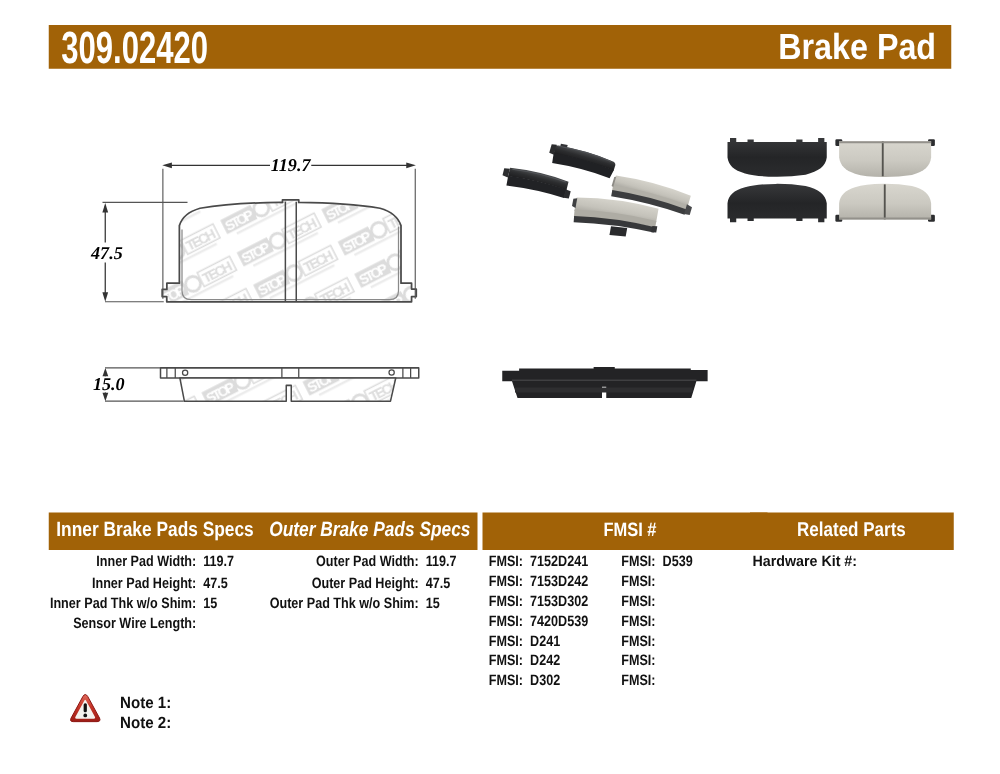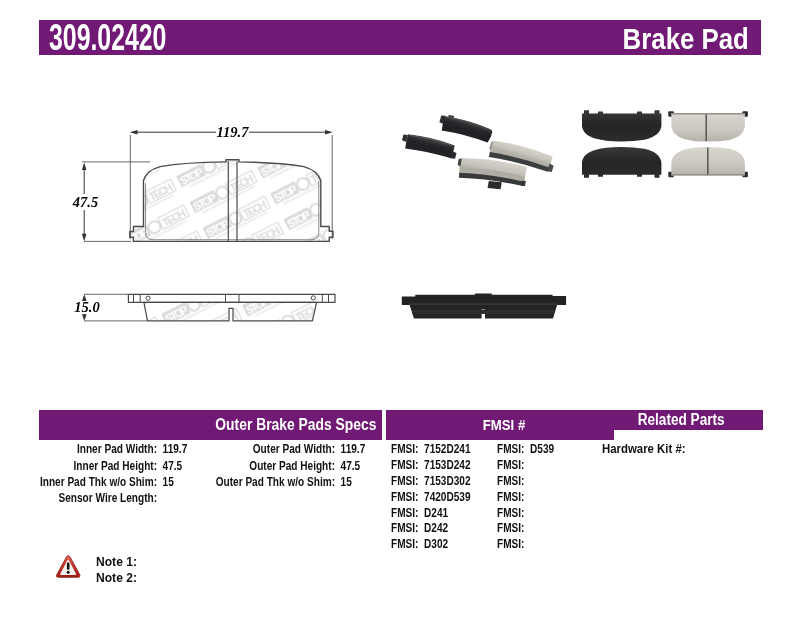--- a/index.html
+++ b/index.html
@@ -1,18 +1,18 @@
 <!DOCTYPE html>
 <html><head>
 <meta charset="utf-8">
 <style>
   html,body{margin:0;padding:0;}
   body{width:800px;height:619px;background:#fff;font-family:"Liberation Sans",sans-serif;position:relative;overflow:hidden;}
   .abs{position:absolute;}
-  .bar{position:absolute;background:#701a75;}
+  .bar{position:absolute;background:#a16207;}
   .wht{color:#fff;font-weight:bold;white-space:nowrap;}
   .hdrflex{display:flex;align-items:center;justify-content:center;}
   .ttxt{position:absolute;font-weight:bold;font-size:12px;white-space:nowrap;color:#111;transform:scaleX(0.84);transform-origin:0 50%;}
   .c1{transform-origin:150px 50%;}
   .c2{transform-origin:158px 50%;}
   .lbl1{display:inline-block;width:150px;text-align:right;}
   .lbl2{display:inline-block;width:158px;text-align:right;}
 </style>
 </head>
 <body>
@@ -174,28 +174,31 @@
   <circle cx="68.2" cy="572.3" r="1.5" fill="#111"></circle>
 </g>
 </svg>
 
 <div class="bar" style="left:38.8px;top:20px;width:722.7px;height:34.8px;">
   <span class="wht" style="position:absolute;left:10.5px;top:calc(50% + 1px);transform:translateY(-50%) scaleX(0.69);transform-origin:left center;font-size:36px;">309.02420</span>
   <span class="wht" style="position:absolute;right:13px;top:calc(50% + 1.5px);transform:translateY(-50%) scaleX(0.89);transform-origin:right center;font-size:29px;">Brake Pad</span>
 </div>
 
 <div class="bar" style="left:38.8px;top:409.5px;width:343.7px;height:30px;">
-  <div class="hdrflex" style="position:absolute;left:171.2px;top:0;width:172.5px;height:100%;">
+  <div class="hdrflex" style="position:absolute;left:0;top:0;width:171.2px;height:100%;">
+      <span class="wht" style="font-size:16.5px;transform:scaleX(0.84);">Inner Brake Pads Specs</span>
+    </div>
+  <div class="hdrflex" style="position:absolute;left:171.2px;top:0;width:172.5px;height:100%;font-style:italic;">
       <span class="wht" style="font-size:16.5px;transform:scaleX(0.84);">Outer Brake Pads Specs</span>
     </div>
 </div>
 <div class="bar hdrflex" style="left:386px;top:409.5px;width:228px;height:30px;">
   <span class="wht" style="font-size:15.5px;transform:scaleX(0.85);position:relative;left:4px;">FMSI #</span>
 </div>
-<div class="bar hdrflex" style="left:600px;top:409.5px;width:162.7px;height:20px;">
+<div class="bar hdrflex" style="left:600px;top:409.5px;width:162.7px;height:30px;">
   <span class="wht" style="font-size:16px;transform:scaleX(0.85);">Related Parts</span>
 </div>
 
 <div class="ttxt c1" style="left:7px;top:442.4px;"><span class="lbl1">Inner Pad Width:</span>&nbsp;&nbsp;119.7</div>
 <div class="ttxt c1" style="left:7px;top:458.6px;"><span class="lbl1">Inner Pad Height:</span>&nbsp;&nbsp;47.5</div>
 <div class="ttxt c1" style="left:7px;top:474.8px;"><span class="lbl1">Inner Pad Thk w/o Shim:</span>&nbsp;&nbsp;15</div>
 <div class="ttxt c1" style="left:7px;top:491.0px;"><span class="lbl1">Sensor Wire Length:</span></div>
 
 <div class="ttxt c2" style="left:177.2px;top:442.4px;"><span class="lbl2">Outer Pad Width:</span>&nbsp;&nbsp;119.7</div>
 <div class="ttxt c2" style="left:177.2px;top:458.6px;"><span class="lbl2">Outer Pad Height:</span>&nbsp;&nbsp;47.5</div>

